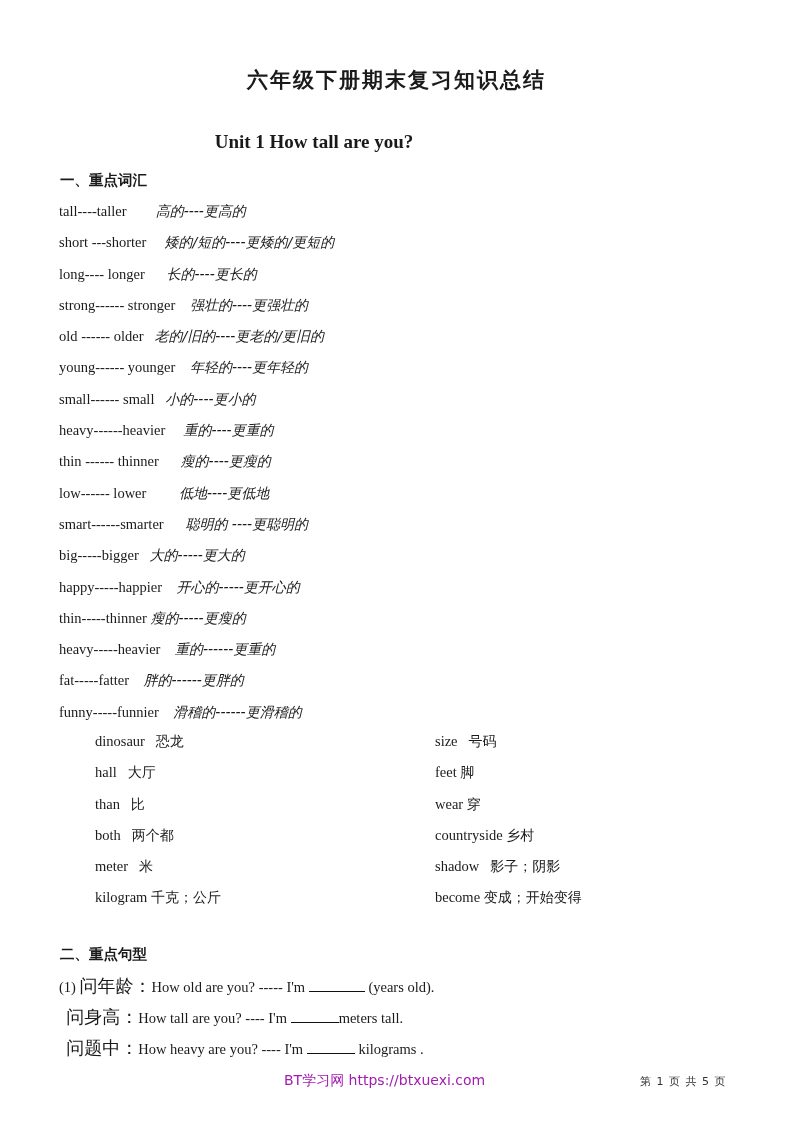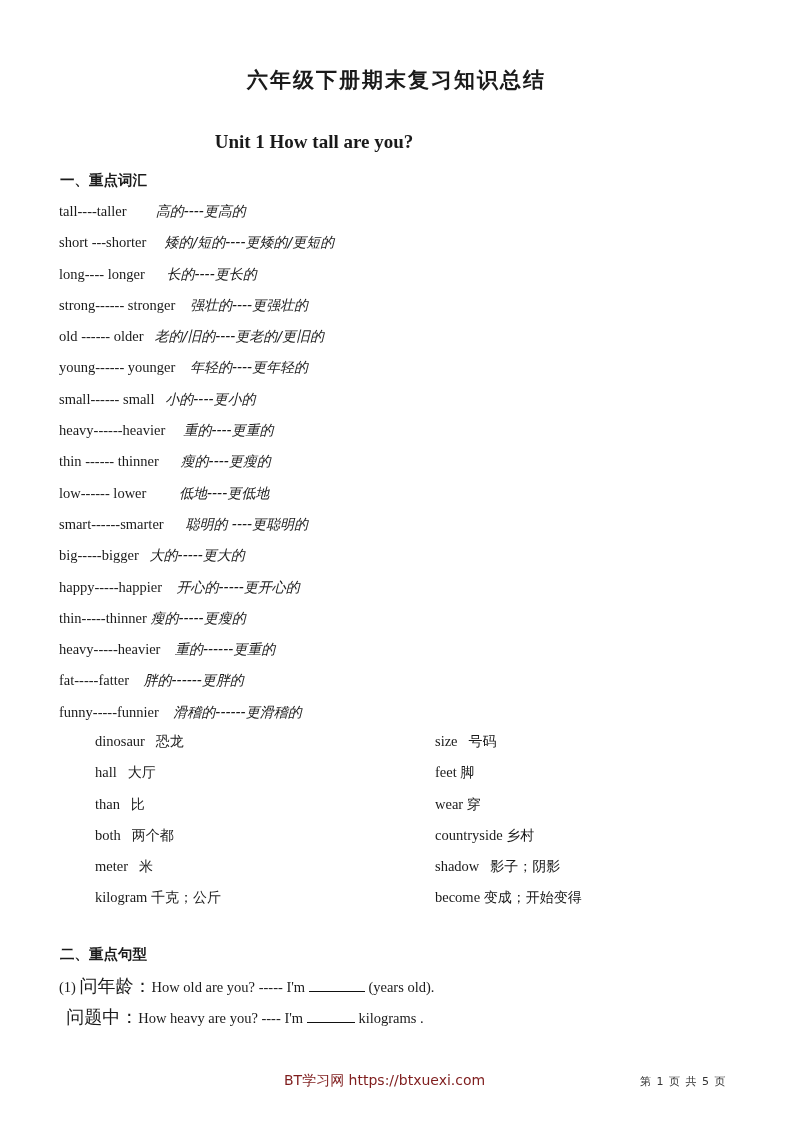--- a/index.html
+++ b/index.html
@@ -16,21 +16,21 @@
   .vrow .zh { font-family: "DejaVu Sans", sans-serif; font-size: 14px; font-style: italic; }
   .two-col { position: absolute; left: 59px; top: 729px; width: 680px; }
   .crow { height: 31.3px; line-height: 24px; font-size: 14.5px; display: flex; }
   .crow .c { width: 351px; white-space: pre; margin-left: 36px; }
   .crow .zh { font-family: "DejaVu Sans", sans-serif; font-size: 14px; }
   .sent { position: absolute; left: 59px; top: 974px; width: 680px; }
   .srow { height: 31px; line-height: 24px; font-size: 14.5px; white-space: pre; }
   .srow .zh { font-family: "DejaVu Sans", sans-serif; font-size: 18px; margin-top: 40px; }
   .blank { display: inline-block; border-bottom: 1.5px solid #111; height: 14px; vertical-align: baseline; }
   .footer { position: absolute; top: 1072px; left: 0; width: 793px; height: 20px; }
-  .footer .site { position: absolute; left: 284px; font-family: "DejaVu Sans", sans-serif; font-size: 14px; color: #7f1d1d; }
+  .footer .site { position: absolute; left: 284px; font-family: "DejaVu Sans", sans-serif; font-size: 14px; color: #a21caf; }
   .footer .page { position: absolute; left: 640px; top: 2px; font-family: "DejaVu Sans", sans-serif; font-size: 11px; color: #333; letter-spacing: 1px; }
 </style>
 </head>
 <body>
 
 <div class="title">六年级下册期末复习知识总结</div>
 <div class="unit">Unit 1 How tall are you?</div>
 
 <div class="section-h" style="top:171px;">一、重点词汇</div>
 
@@ -78,19 +78,20 @@
   <div class="crow">
     <div class="c"><span>kilogram</span><span> </span><span class="zh">千克；公斤</span></div>
     <div class="c"><span>become</span><span> </span><span class="zh">变成；开始变得</span></div>
   </div>
 </div>
 
 <div class="section-h" style="top:945px;">二、重点句型</div>
 
 <div class="sent">
   <div class="srow"><span>(1) </span><span class="zh">问年龄：</span><span>How old are you? ----- I'm </span><span class="blank" style="width:56px;"></span><span> (years old).</span></div>
+  <div class="srow"><span>  </span><span class="zh">问身高：</span><span>How tall are you? ---- I'm </span><span class="blank" style="width:48px;"></span><span>meters tall.</span></div>
   <div class="srow"><span>  </span><span class="zh">问题中：</span><span>How heavy are you? ---- I'm </span><span class="blank" style="width:48px;"></span><span> kilograms .</span></div>
 </div>
 
 <div class="footer">
   <span class="site">BT学习网 https://btxuexi.com</span>
   <span class="page">第 1 页 共 5 页</span>
 </div>
 
 </body></html>

